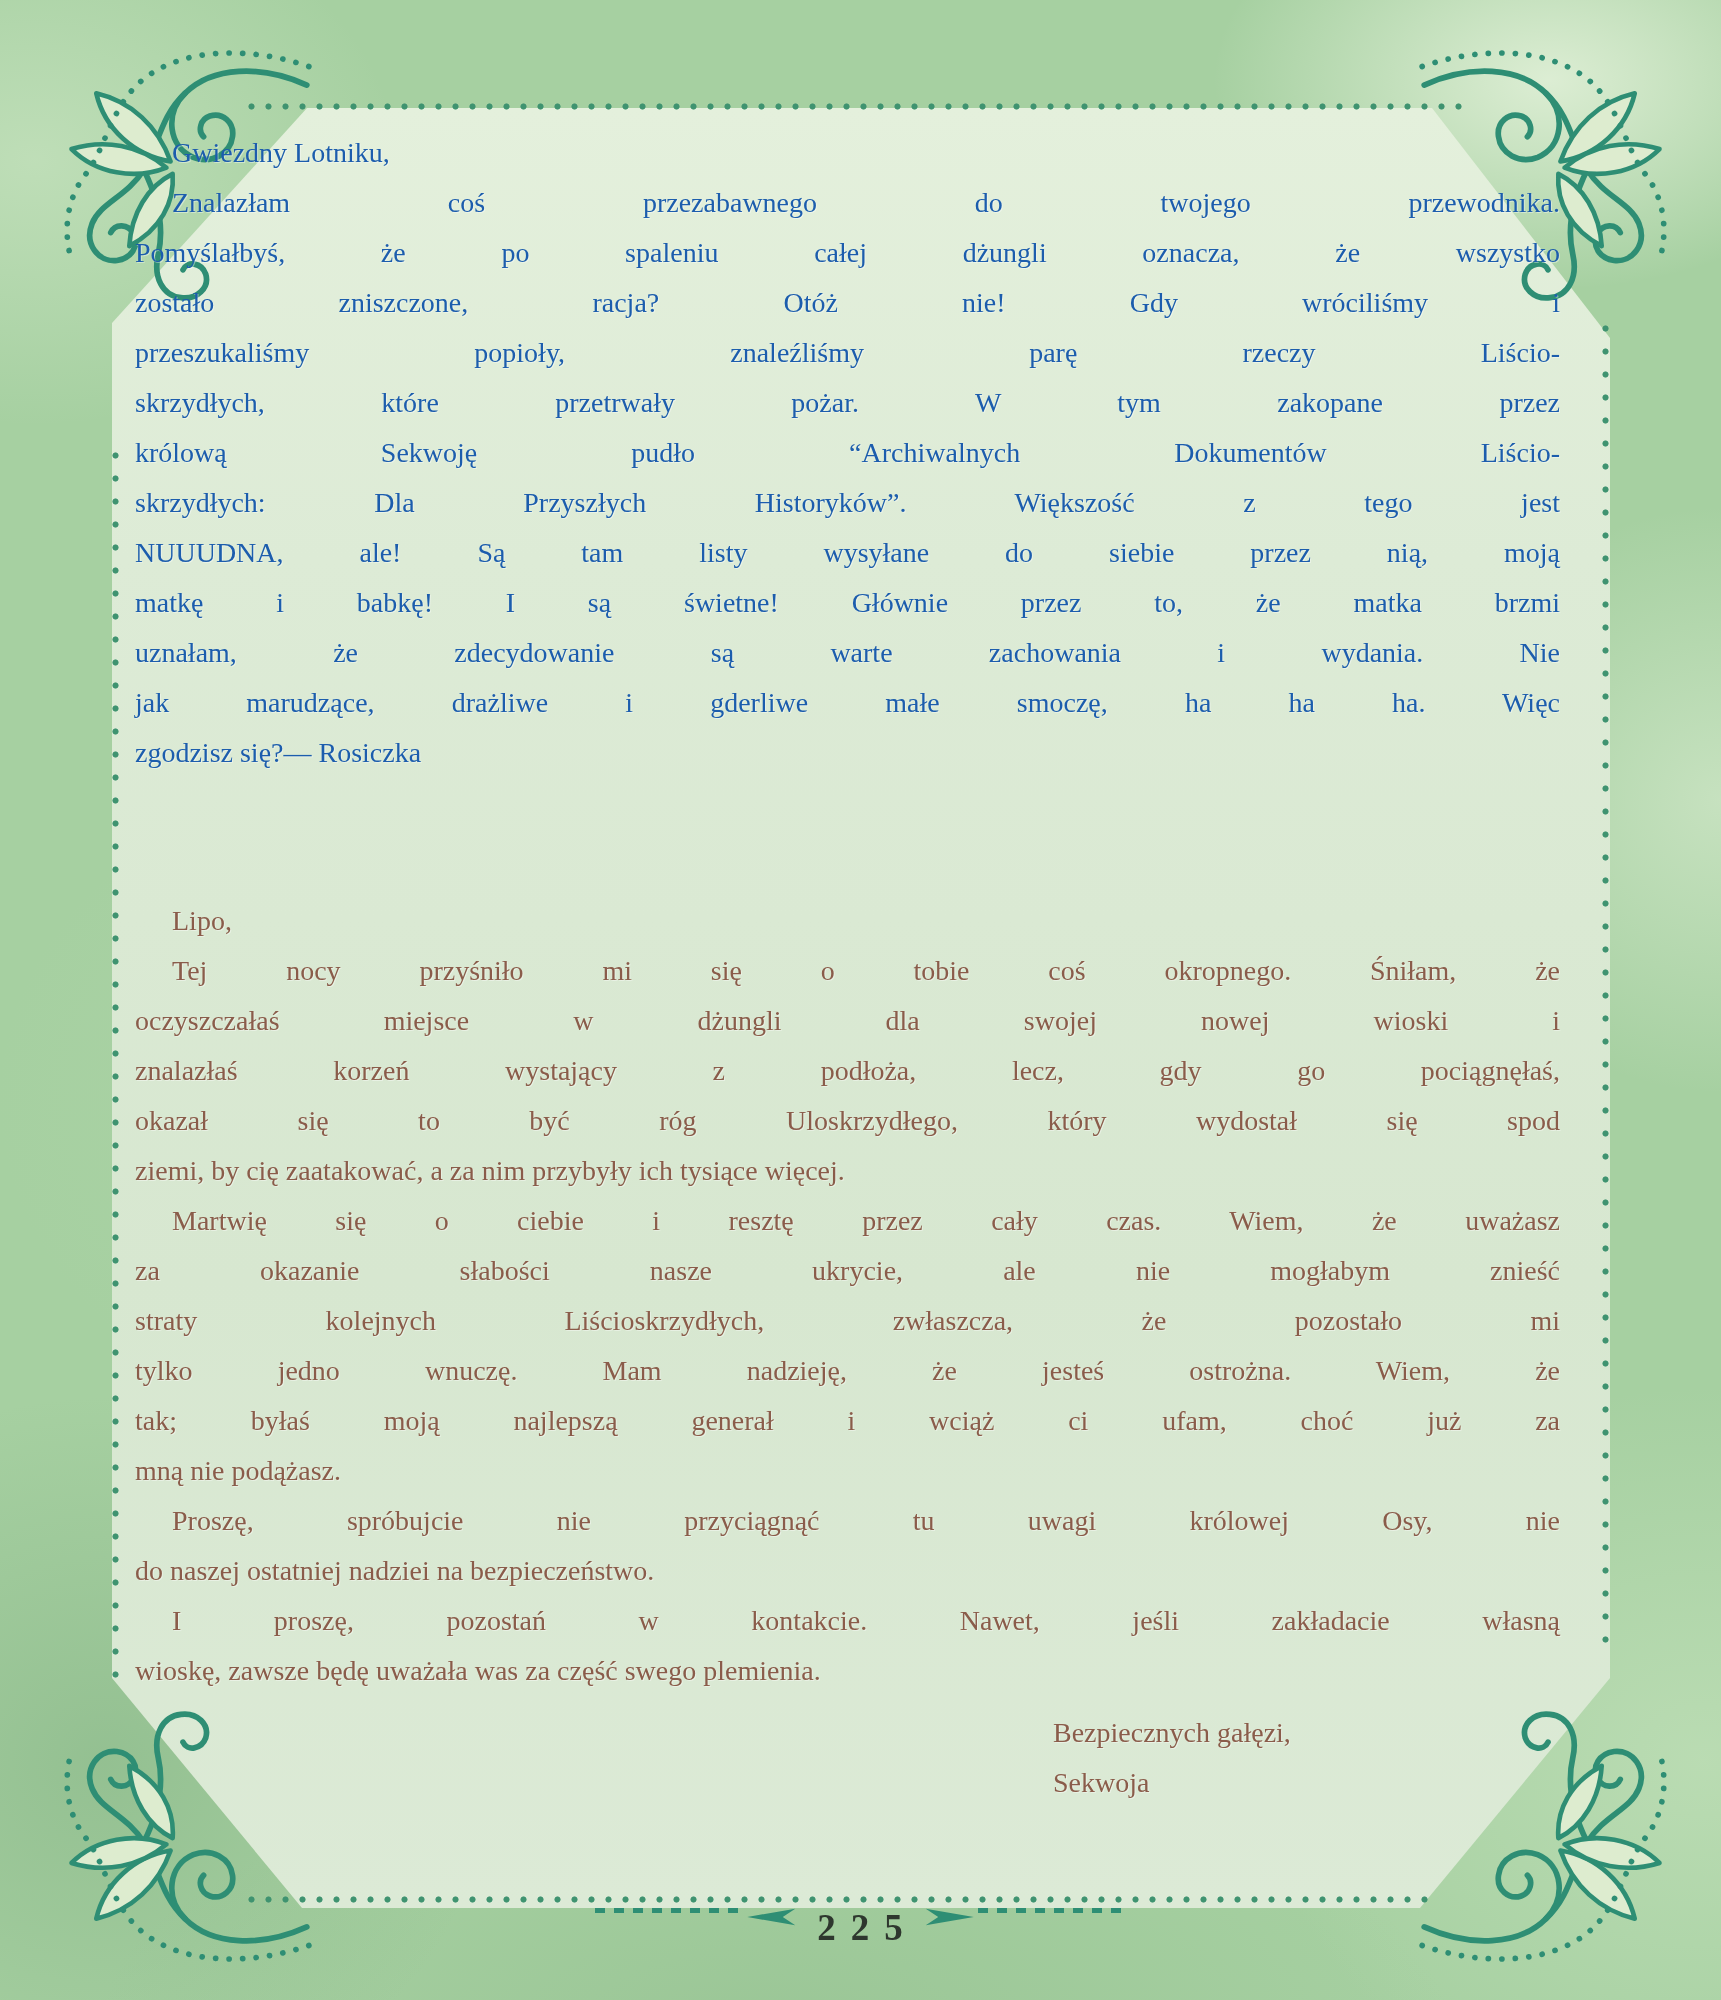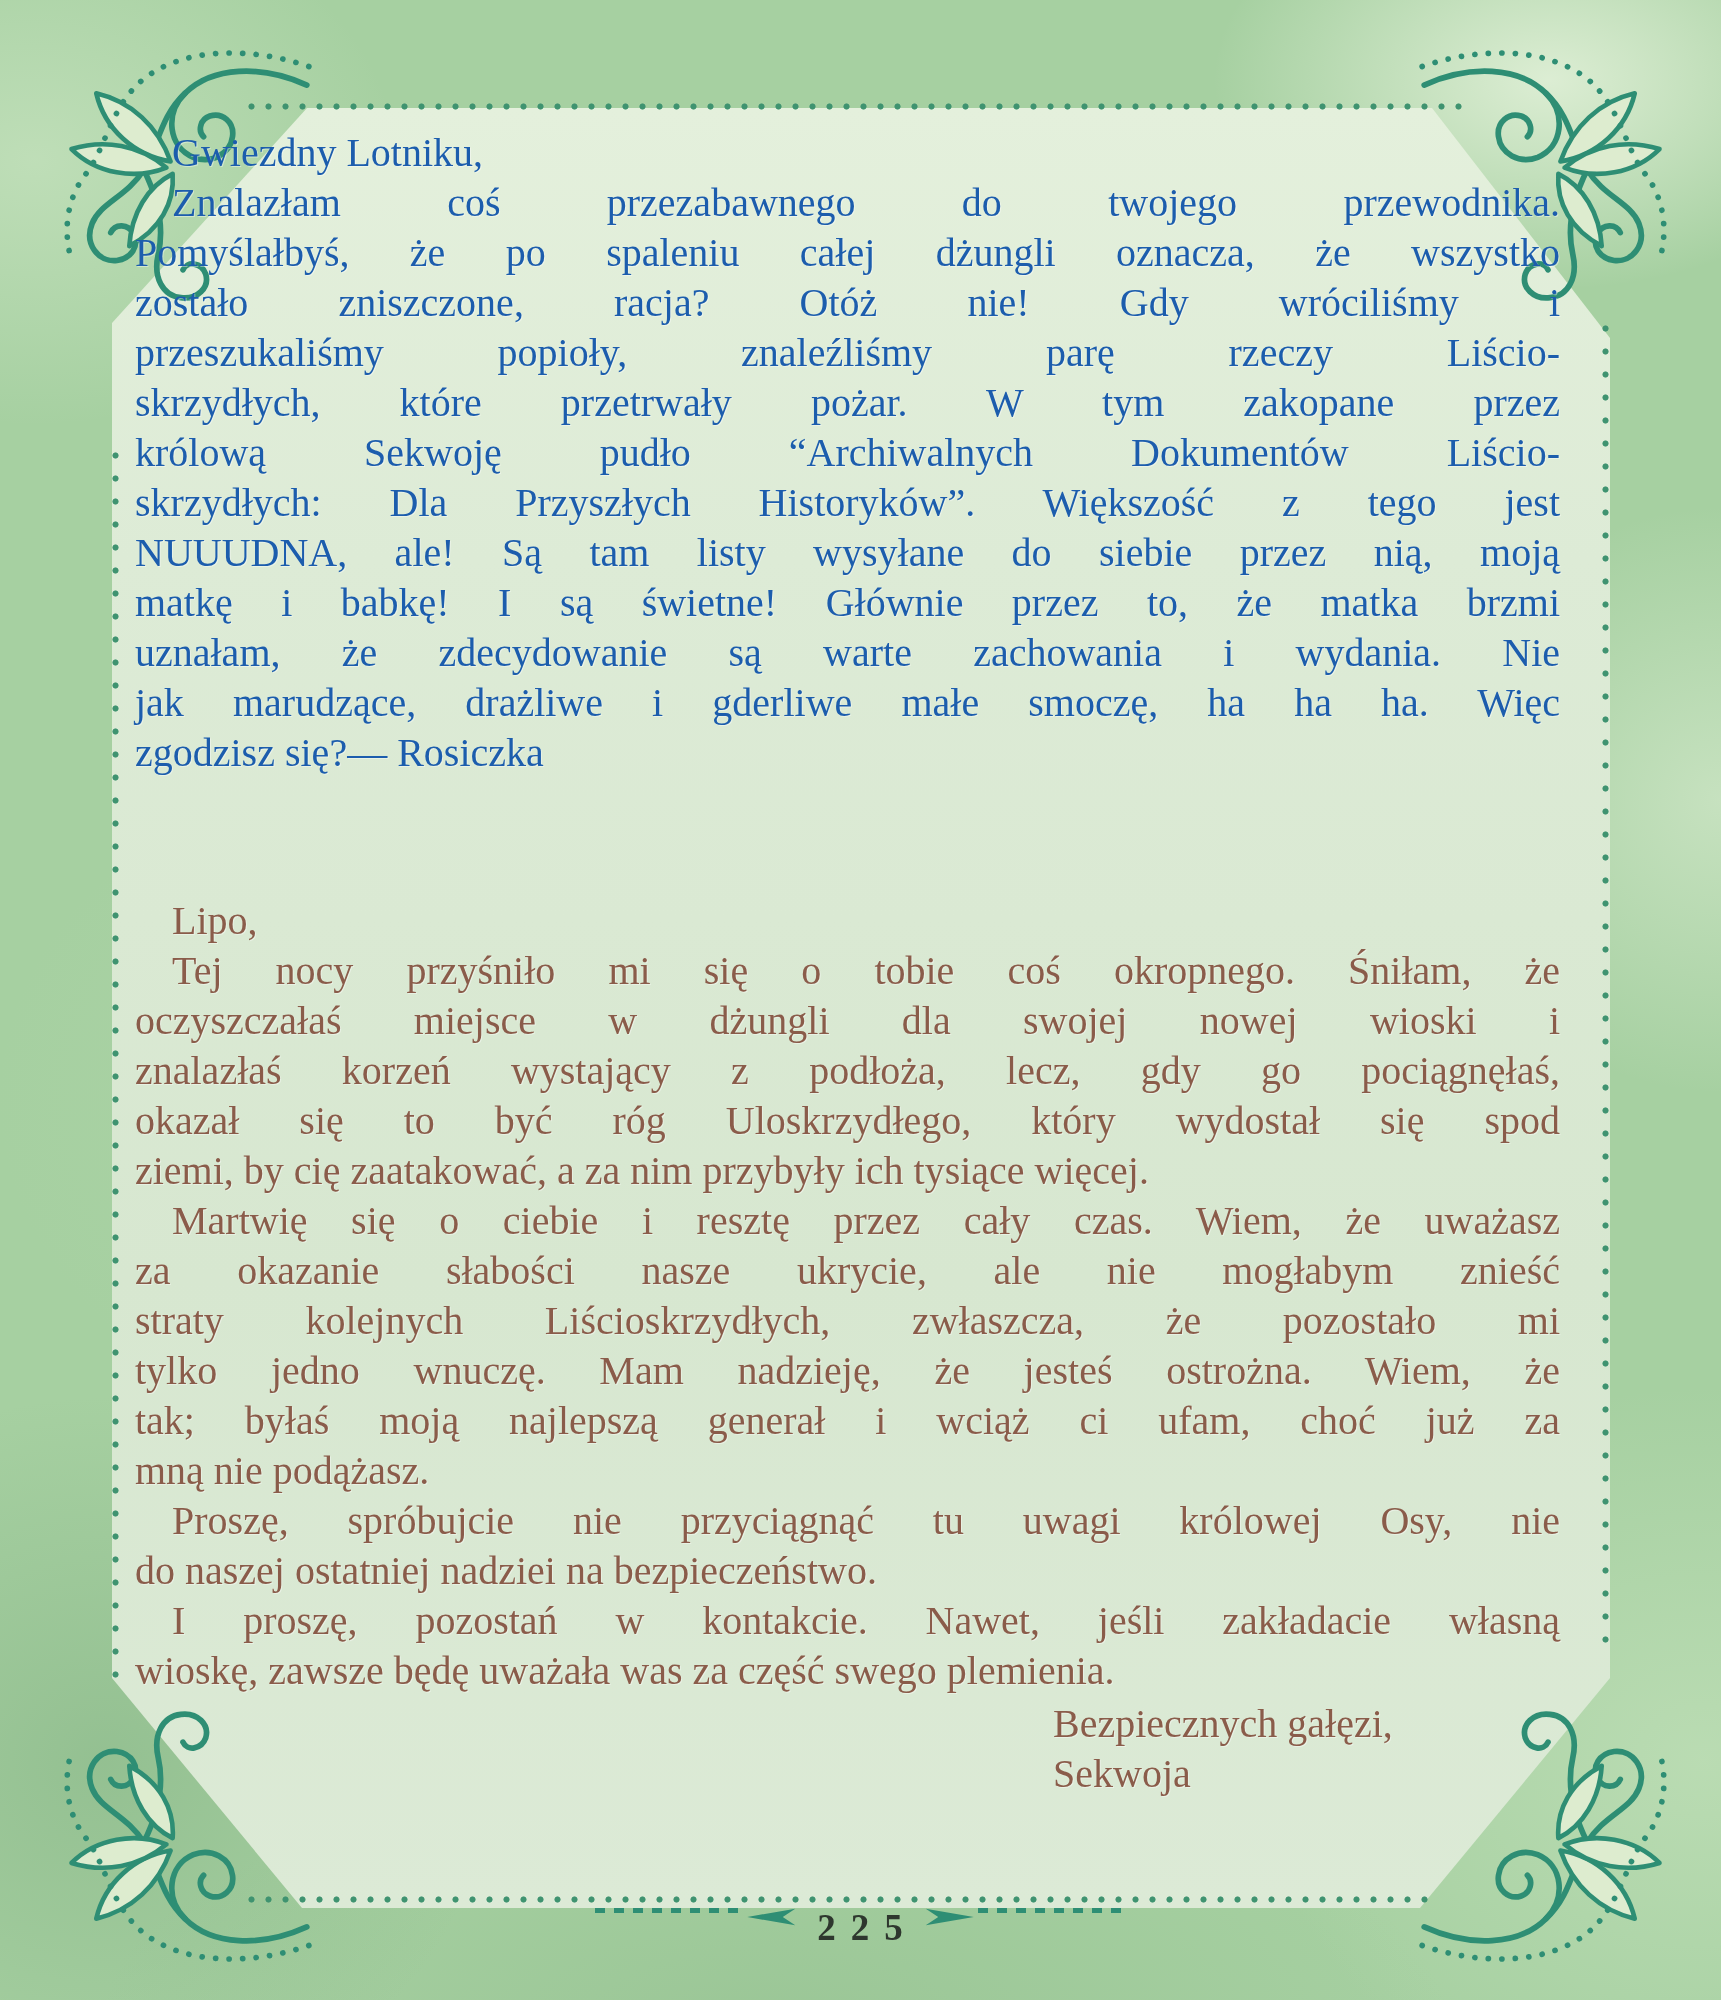--- a/index.html
+++ b/index.html
@@ -52,29 +52,29 @@
   .dots-left   { left: 112px; top: 452px; height: 1230px; }
   .dots-right  { left: 1602px; top: 325px; height: 1325px; }
 
   .flourish { position: absolute; width: 258px; height: 258px; }
   .fl-tl { left: 55px;  top: 50px; }
   .fl-tr { right: 45px; top: 50px; transform: scaleX(-1); }
   .fl-bl { left: 55px;  bottom: 38px; transform: scaleY(-1); }
   .fl-br { right: 45px; bottom: 38px; transform: scale(-1,-1); }
 
   .content { position: absolute; left: 135px; top: 128px; width: 1425px; }
-  .letter { font-size: 40px; line-height: 50px; text-shadow: 1px 1px 0 rgba(255,255,255,0.4); }
+  .letter { font-size: 28px; line-height: 50px; text-shadow: 1px 1px 0 rgba(255,255,255,0.4); }
   .letter-rosiczka { color: var(--blue); }
   .letter-sekwoja  { color: var(--brown); margin-top: 118px; }
   .tline { text-align: left; }
   .tline.just { text-align: justify; text-align-last: justify; }
   .tline.ind { text-indent: 37px; }
   .greeting { text-indent: 37px; }
   .closing-row { display: flex; justify-content: flex-start; }
-  .signoff { margin-left: 918px; margin-top: 3px; }
+  .signoff { margin-left: 918px; margin-top: 12px; }
 
   .footer {
     position: absolute; left: 0; right: 0; top: 1908px;
     display: flex; align-items: flex-start; justify-content: center;
     color: var(--ink);
   }
   .dash-seg {
     width: 148px; height: 5px;
     background-image: repeating-linear-gradient(90deg, var(--teal) 0 10px, transparent 10px 19px);
   }

